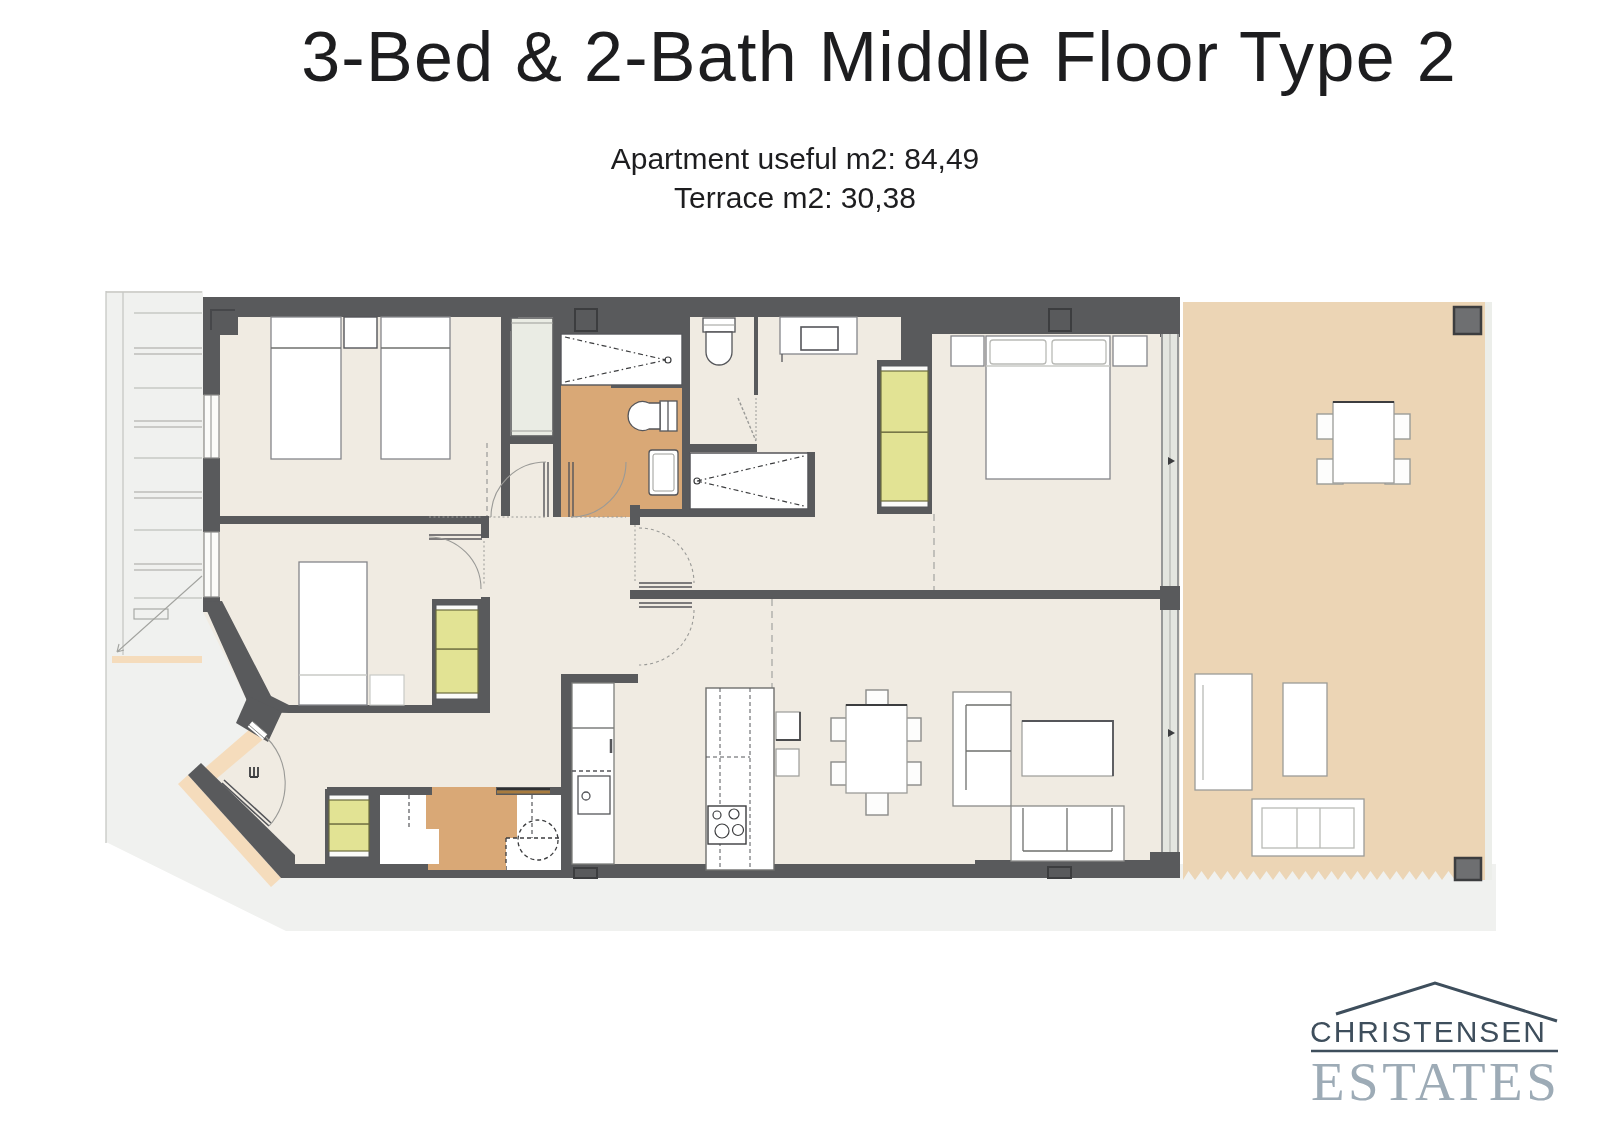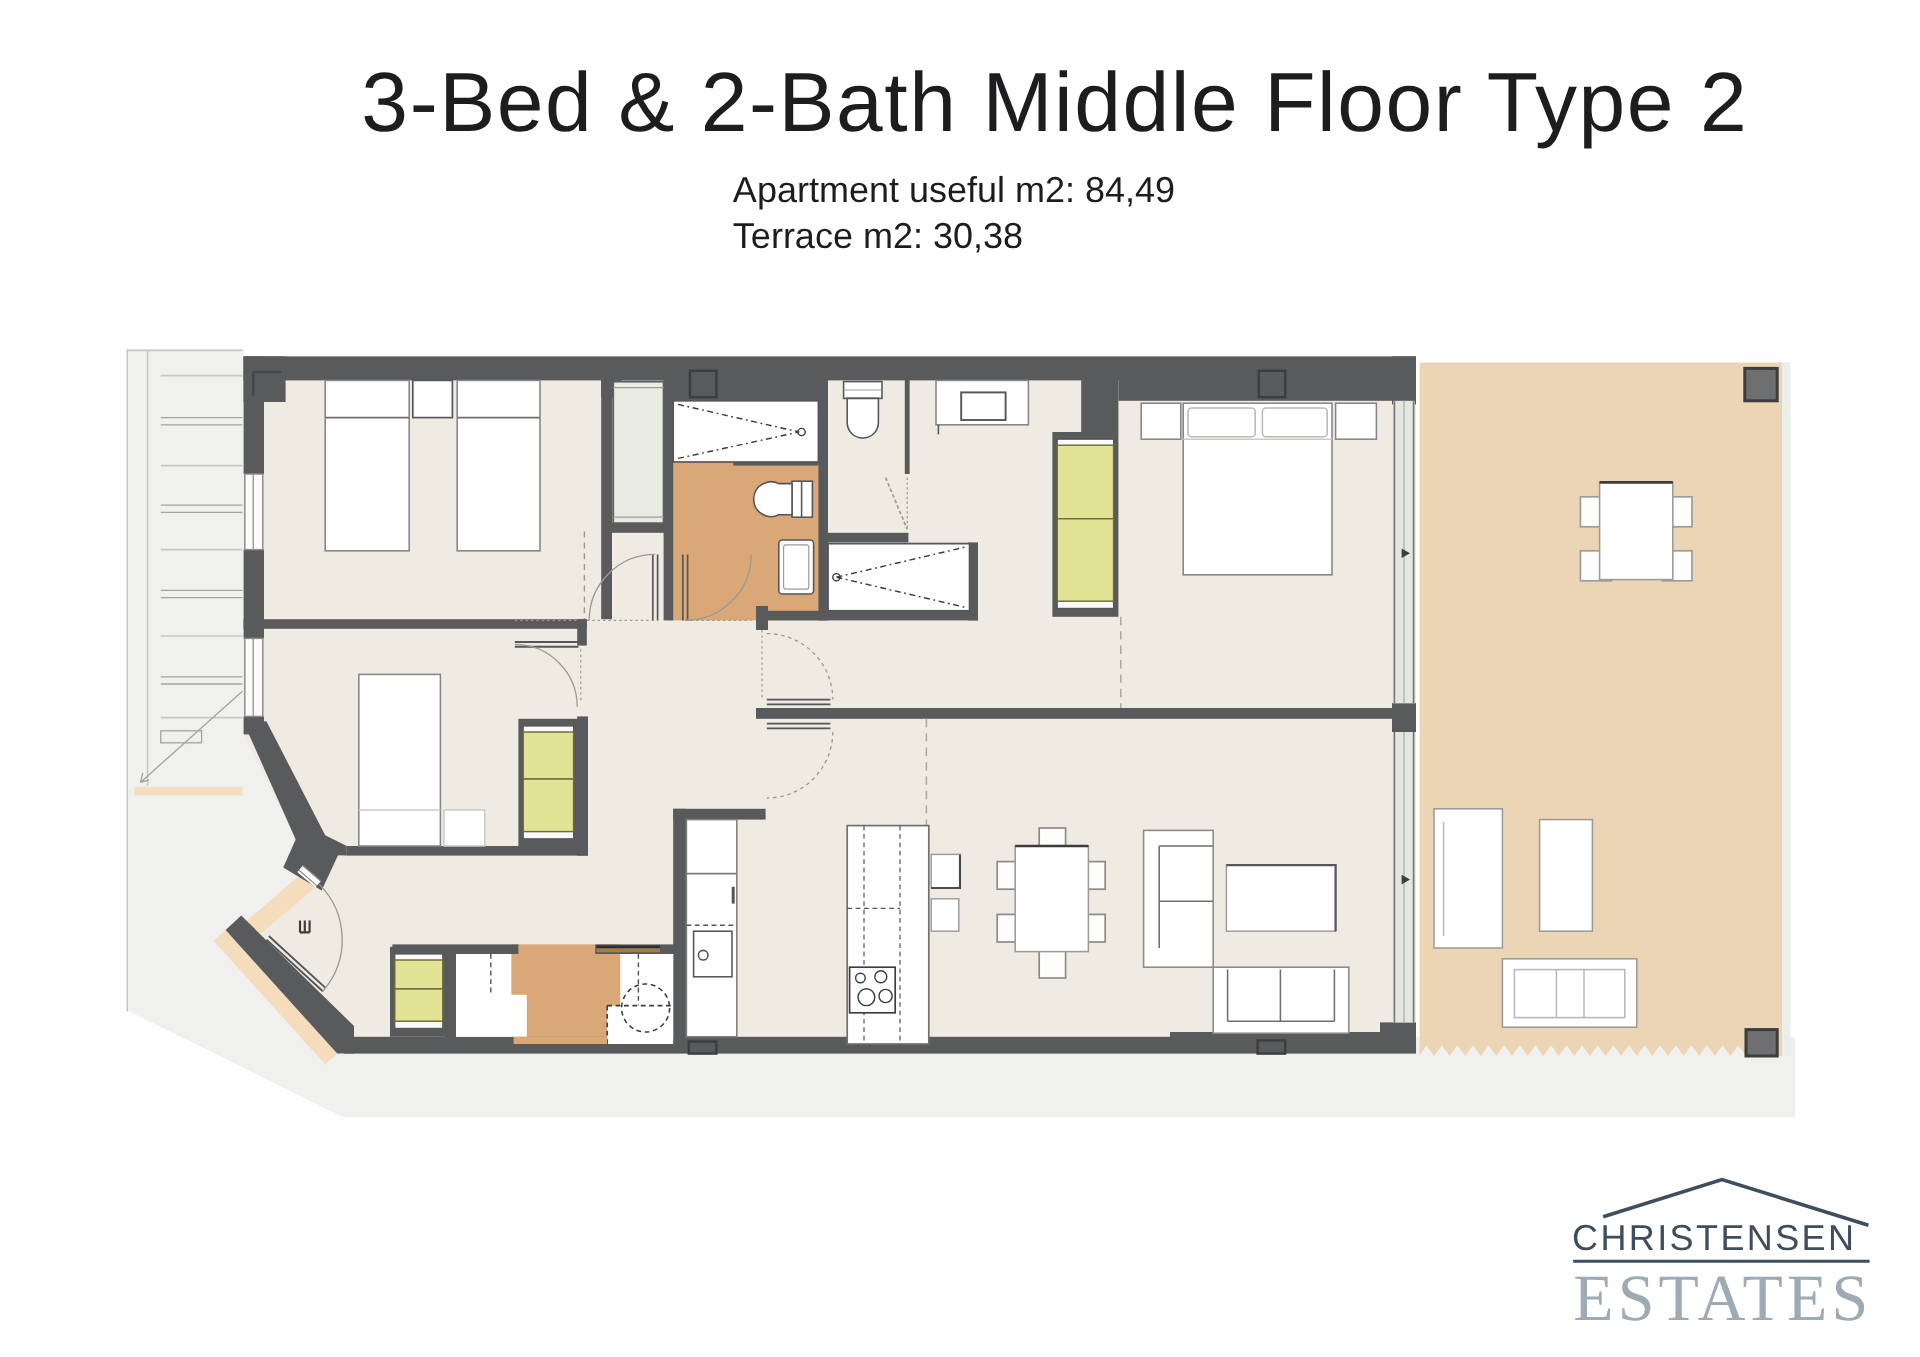--- a/index.html
+++ b/index.html
@@ -1,16 +1,16 @@
 <!DOCTYPE html>
 <html><head><meta charset="utf-8"><style>
 html,body{margin:0;padding:0;background:#fff;width:1600px;height:1131px;overflow:hidden;}
 body{font-family:"Liberation Sans", sans-serif;}
-.title{position:absolute;top:17px;left:879px;transform:translateX(-50%);font-size:70px;letter-spacing:1.3px;color:#1d1d1f;white-space:nowrap;font-weight:400;margin-top:28px;}
-.sub{position:absolute;top:140px;left:795px;transform:translateX(-50%);font-size:30px;line-height:38.5px;color:#1d1d1f;text-align:left;white-space:nowrap;}
+.title{position:absolute;top:17px;left:879px;transform:translateX(-50%);font-size:70px;letter-spacing:1.3px;color:#1d1d1f;white-space:nowrap;font-weight:400;}
+.sub{position:absolute;top:140px;left:795px;transform:translateX(-50%);font-size:30px;line-height:38.5px;color:#1d1d1f;text-align:center;white-space:nowrap;}
 </style></head><body>
 
 <div class="title">3-Bed &amp; 2-Bath Middle Floor Type 2</div>
 
 <div class="sub">Apartment useful m2: 84,49<br>Terrace m2: 30,38</div>
 <svg width="1600" height="1131" viewBox="0 0 1600 1131" style="position:absolute;left:0;top:0;">
 
 <polygon points="106,291 203,291 203,297 1180,297 1180,864 1496,864 1496,931 286,931 106,842" fill="#f0f1ef"></polygon>
 
 <g stroke="#c7c8c4" stroke-width="1.3" fill="none">

